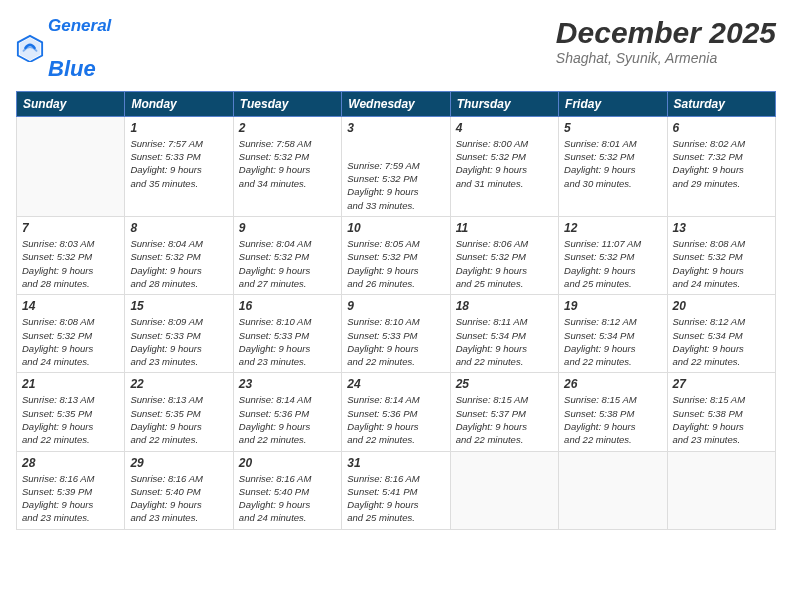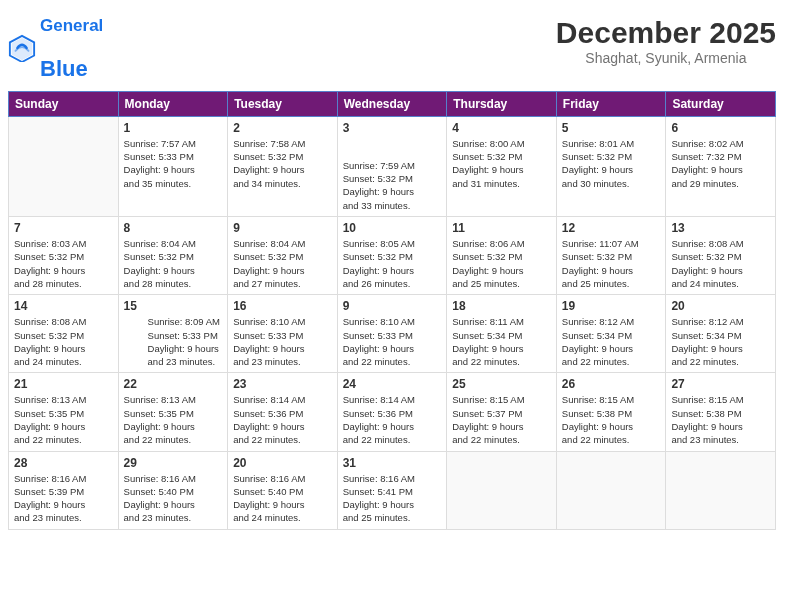--- a/index.html
+++ b/index.html
@@ -6,60 +6,61 @@
     body {
       font-family: Arial, sans-serif;
       background: #fff;
       width: 792px;
       height: 612px;
       overflow: hidden;
     }
     .page {
       width: 792px;
       height: 516px;
-      padding: 16px 16px 10px 8px;
+      padding: 16px 16px 10px 16px;
       display: flex;
       flex-direction: column;
+      font-style: italic;
     }
     .header {
       display: flex;
       justify-content: space-between;
       align-items: flex-start;
       margin-bottom: 10px;
     }
     .logo {
       display: flex;
       align-items: center;
       gap: 4px;
     }
     .logo-icon {
       width: 28px;
       height: 28px;
     }
     .title-block {
-      text-align: center;
+      text-align: left;
     }
     .main-title {
       font-size: 30px;
       font-weight: bold;
       color: #333;
     }
     .subtitle {
       font-size: 14px;
       color: #737373;
     }
     .calendar {
       flex: 1;
       border: 1px solid #ccc;
       border-collapse: collapse;
       width: 100%;
       table-layout: fixed;
     }
     .calendar th {
-      background: #701a75;
+      background: #0c4a6e;
       color: #fff;
       text-align: left;
       padding: 5px 6px;
       font-size: 12px;
       border: 1px solid #5580cc;
     }
     .calendar td {
       vertical-align: top;
       border: 1px solid #ddd;
       padding: 4px 5px;
@@ -222,21 +223,21 @@
         <tr>
           <td>
             <span class="day-num">14</span>
             <div class="day-info" style="white-space: pre-line;">Sunrise: 8:08 AM
 Sunset: 5:32 PM
 Daylight: 9 hours
 and 24 minutes.</div>
           </td>
           <td>
             <span class="day-num">15</span>
-            <div class="day-info" style="white-space: pre-line; margin-left: 24px;">Sunrise: 8:09 AM
+            <div class="day-info" style="white-space: pre-line;">Sunrise: 8:09 AM
 Sunset: 5:33 PM
 Daylight: 9 hours
 and 23 minutes.</div>
           </td>
           <td>
             <span class="day-num">16</span>
             <div class="day-info" style="white-space: pre-line;">Sunrise: 8:10 AM
 Sunset: 5:33 PM
 Daylight: 9 hours
 and 23 minutes.</div>

